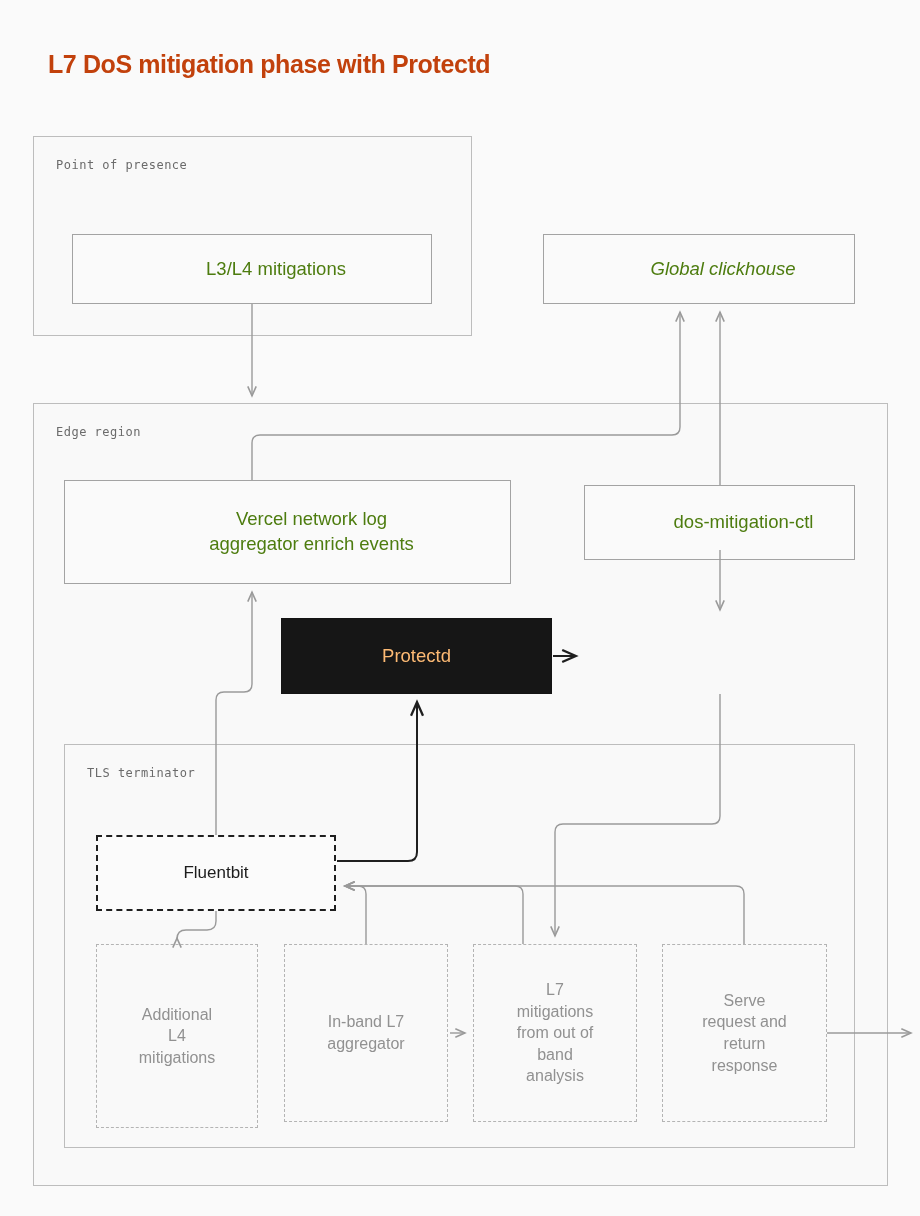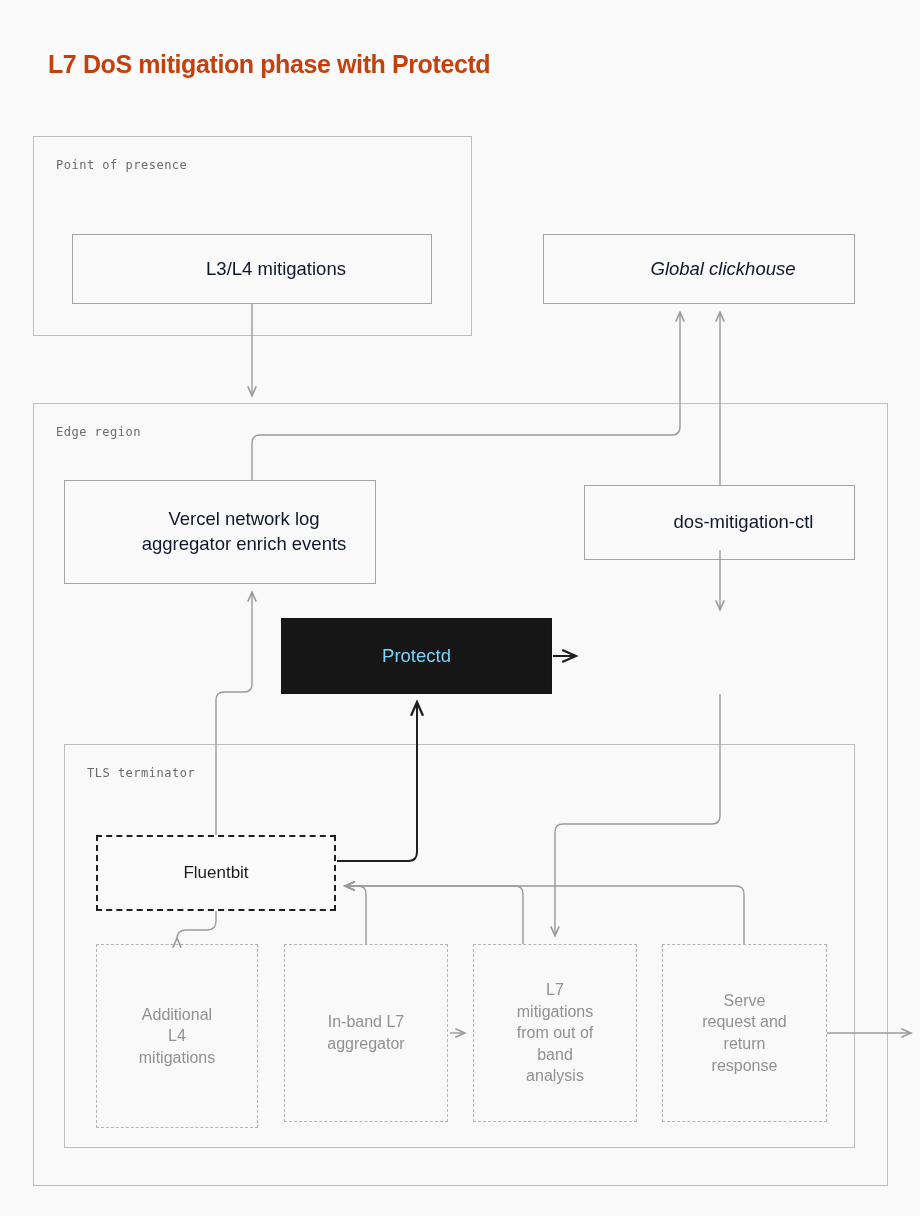--- a/index.html
+++ b/index.html
@@ -52,34 +52,34 @@
     box-sizing: border-box;
     display: flex;
     align-items: center;
     justify-content: center;
     text-align: center;
     line-height: 1.35;
   }
   .node-solid-gray {
     border: 1px solid #a3a3a3;
     background: #fafafa;
-    color: #0f172a;
+    color: #4d7c0f;
     font-size: 18.5px;
     padding-left: 48px;
   }
   .node-solid-dark {
     border: 1px solid #1f1f1f;
     background: #fcfcfc;
     color: #1c1c1c;
     font-size: 18.5px;
   }
   .node-filled-dark {
     border: 1px solid #141414;
     background: #161616;
-    color: #7dd3fc;
+    color: #fdba74;
     font-size: 18.5px;
   }
   .node-dashed-dark {
     border: 2px dashed #1f1f1f;
     background: #fbfbfb;
     color: #1c1c1c;
     font-size: 17px;
   }
   .node-dashed-gray {
     border: 1.6px dashed #b4b4b4;
@@ -116,21 +116,21 @@
   </div>
 
   <div class="node node-solid-gray" style="left:543px; top:234px; width:312px; height:70px;font-style:italic;">
     <span class="node-label">Global clickhouse</span>
   </div>
 
   <div class="group" style="left:33px; top:403px; width:855px; height:783px;">
     <div class="group-label" style="left:22px; top:21px;">Edge region</div>
   </div>
 
-  <div class="node node-solid-gray" style="left:64px; top:480px; width:312px; height:104px;">
+  <div class="node node-solid-gray" style="left:64px; top:480px; width:447px; height:104px;">
     <span class="node-label">Vercel network log
 aggregator enrich events</span>
   </div>
 
   <div class="node node-solid-gray" style="left:584px; top:485px; width:271px; height:75px;">
     <span class="node-label">dos-mitigation-ctl</span>
   </div>
 
   <div class="node node-filled-dark" style="left:281px; top:618px; width:271px; height:76px;">
     <span class="node-label">Protectd</span>

